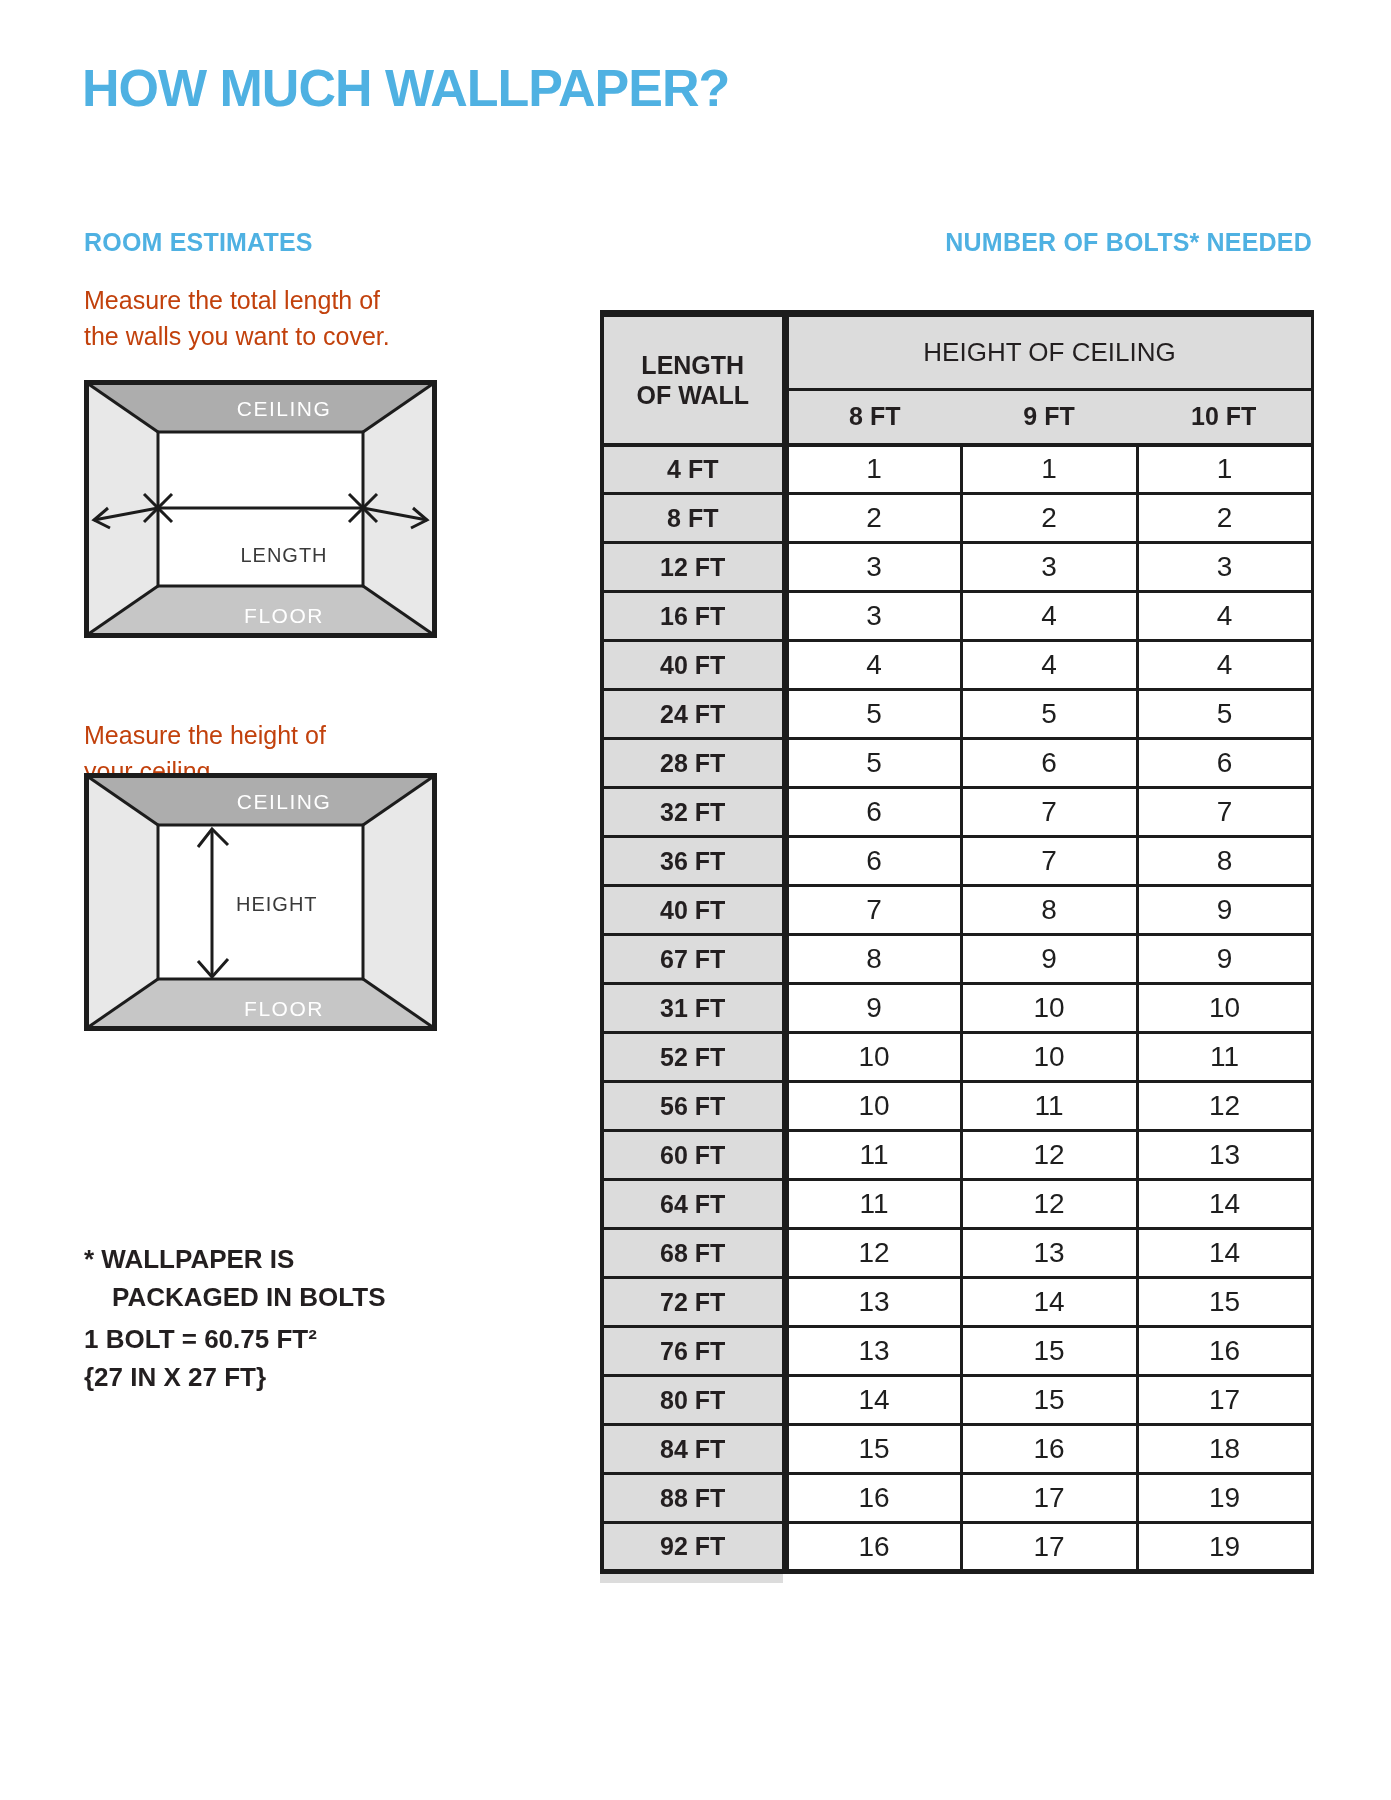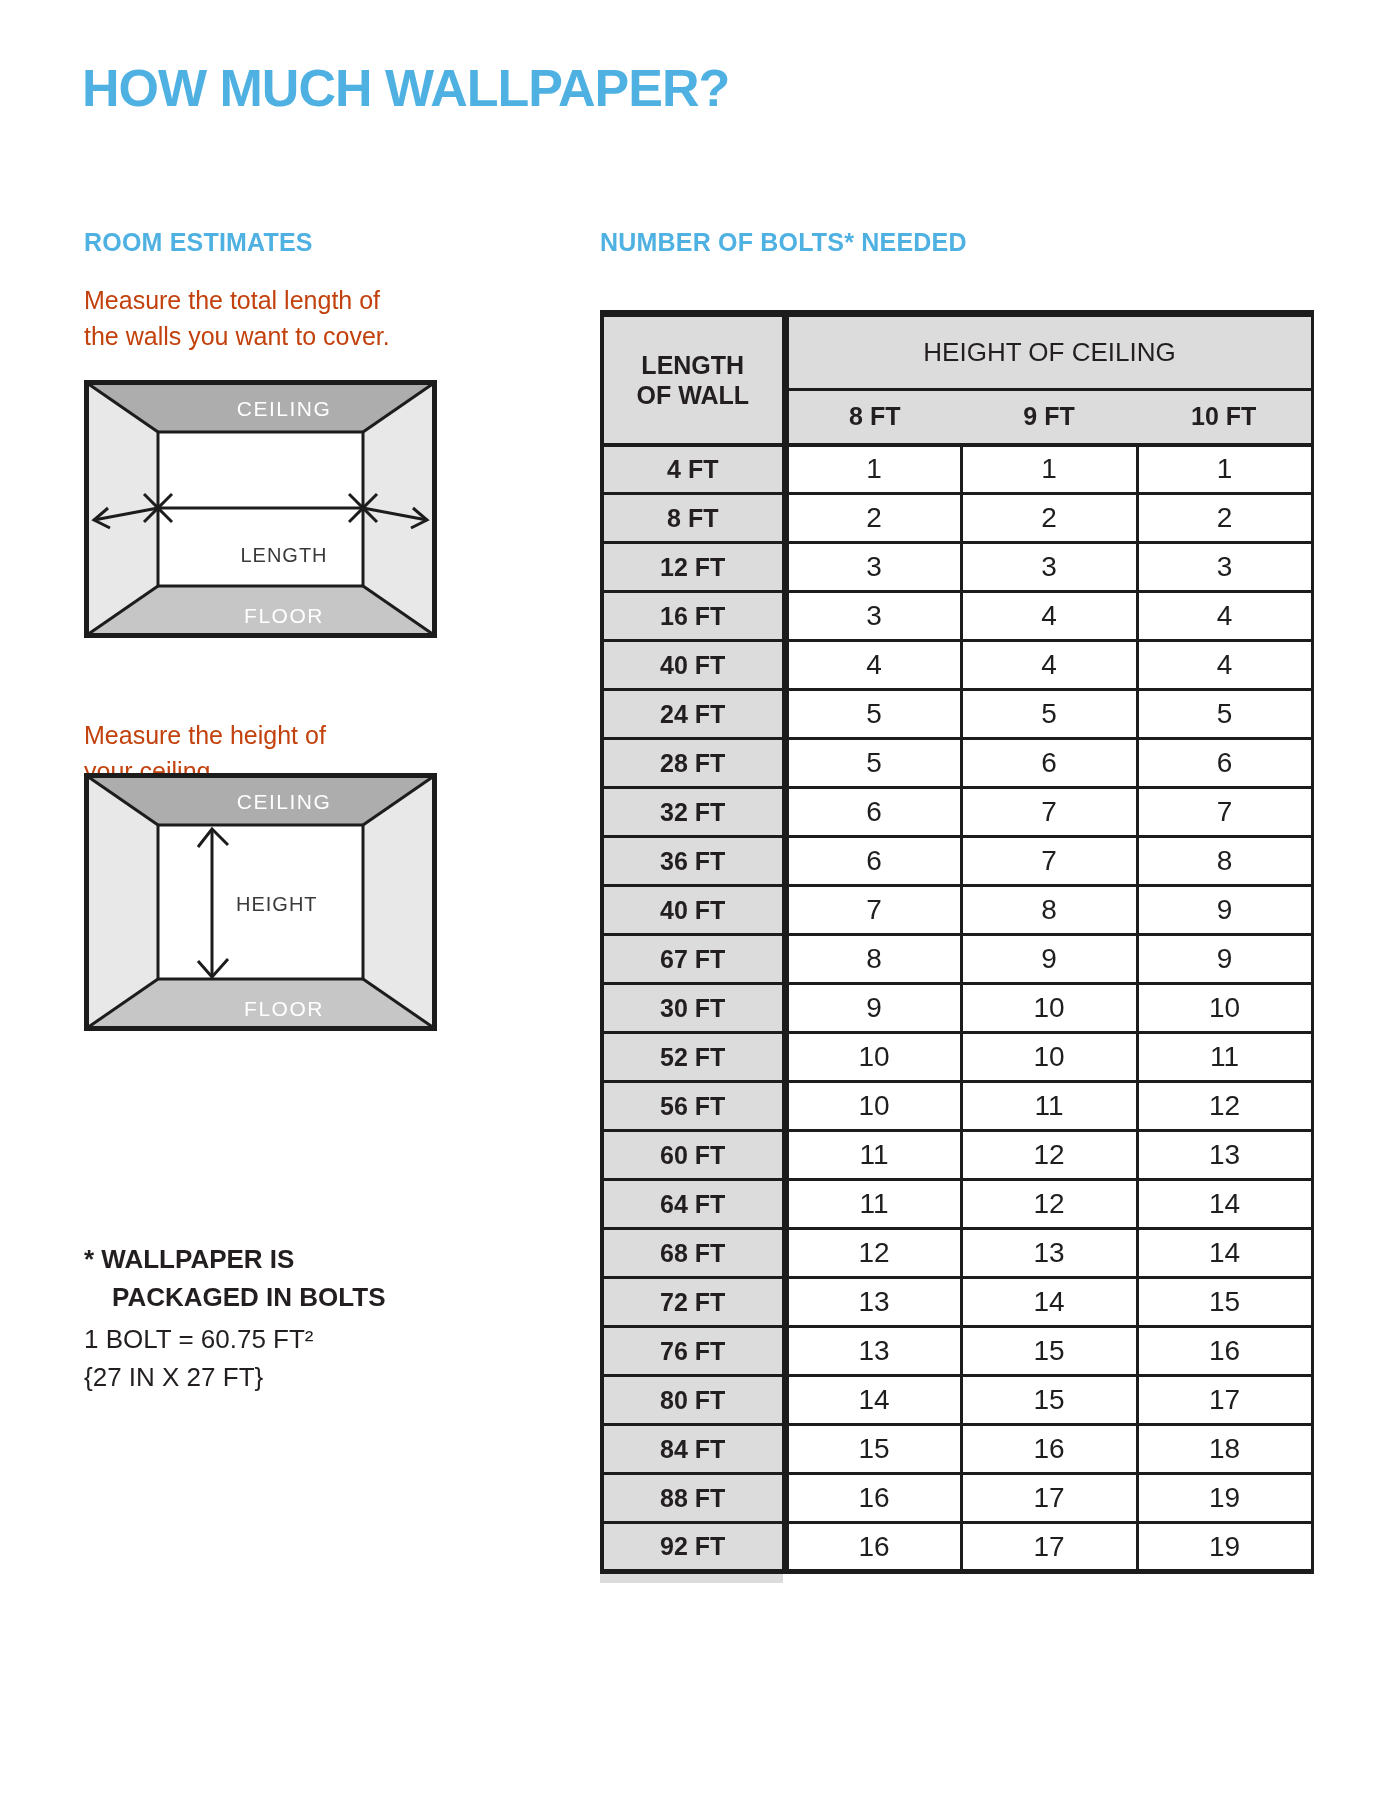--- a/index.html
+++ b/index.html
@@ -18,28 +18,28 @@
   }
   .abs{position:absolute;}
   .page-title{
     left:82px;top:58px;font-size:52px;font-weight:700;color:var(--accent);
     letter-spacing:-1px;white-space:nowrap;
   }
   .blue-heading{
     font-size:25px;font-weight:700;color:var(--accent);letter-spacing:.2px;white-space:nowrap;
   }
   .room-heading{left:84px;top:228px;}
-  .table-heading{left:600px;top:228px;width:712px;text-align:left;}
+  .table-heading{left:600px;top:228px;width:712px;text-align:right;}
   .para{font-size:25px;line-height:36px;color:#c2410c;}
   .para-1{left:84px;top:282px;}
   .para-2{left:84px;top:678px;margin-top:39px;}
   .para-3{left:84px;top:1072px;}
   .footnote{left:84px;top:1240px;font-size:26px;line-height:38px;font-weight:700;}
   .footnote .indent{padding-left:28px;}
-  .bolt-info{left:84px;top:1320px;font-size:26px;line-height:38px;font-weight:400;}
+  .bolt-info{left:84px;top:1320px;font-size:26px;line-height:38px;font-weight:700;}
   .diagram{left:84px;width:353px;height:258px;}
   .diagram-1{top:380px;}
   .diagram-2{top:773px;}
   .diagram text{font-family:"Liberation Sans", sans-serif;}
   .diag-label-light{fill:#ffffff;font-size:21px;letter-spacing:1.5px;}
   .diag-label-dark{fill:#3a3a3a;font-size:20px;letter-spacing:1px;}
 
   .table-wrap{left:600px;top:310px;width:712px;}
   table.bolt-table{
     border-collapse:collapse;table-layout:fixed;width:710px;
@@ -245,21 +245,21 @@
             <td class="val">8</td>
             <td class="val">9</td>
           </tr>
           <tr>
             <th class="rowlabel">67 FT</th>
             <td class="val">8</td>
             <td class="val">9</td>
             <td class="val">9</td>
           </tr>
           <tr>
-            <th class="rowlabel">30 FT</th>
+            <th class="rowlabel">31 FT</th>
             <td class="val">9</td>
             <td class="val">10</td>
             <td class="val">10</td>
           </tr>
           <tr>
             <th class="rowlabel">52 FT</th>
             <td class="val">10</td>
             <td class="val">10</td>
             <td class="val">11</td>
           </tr>

